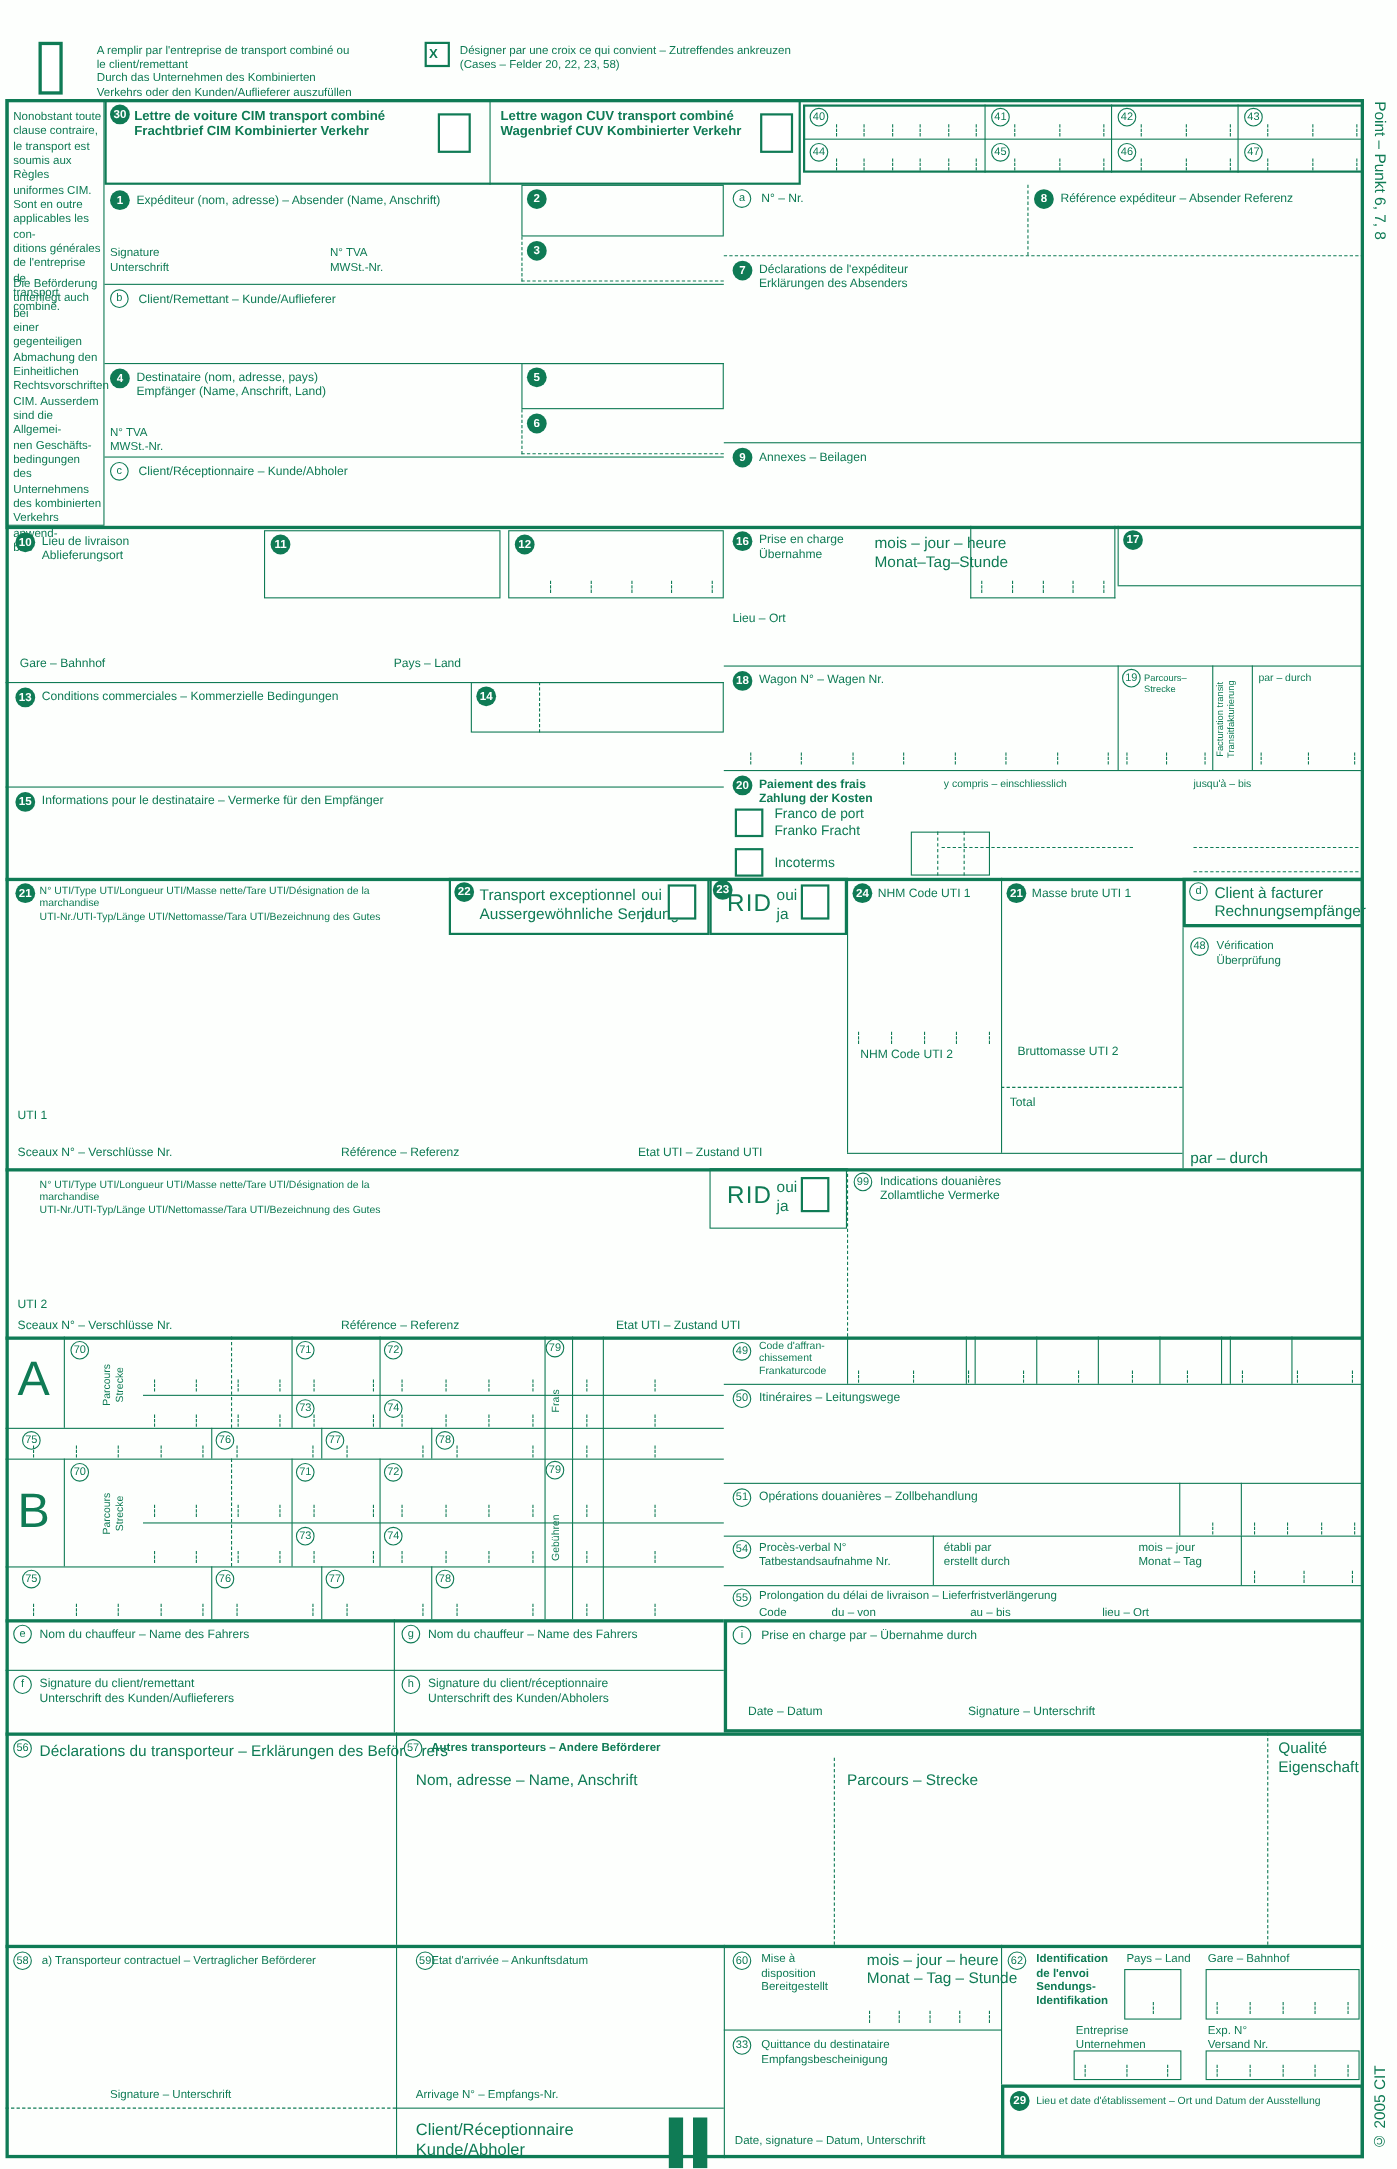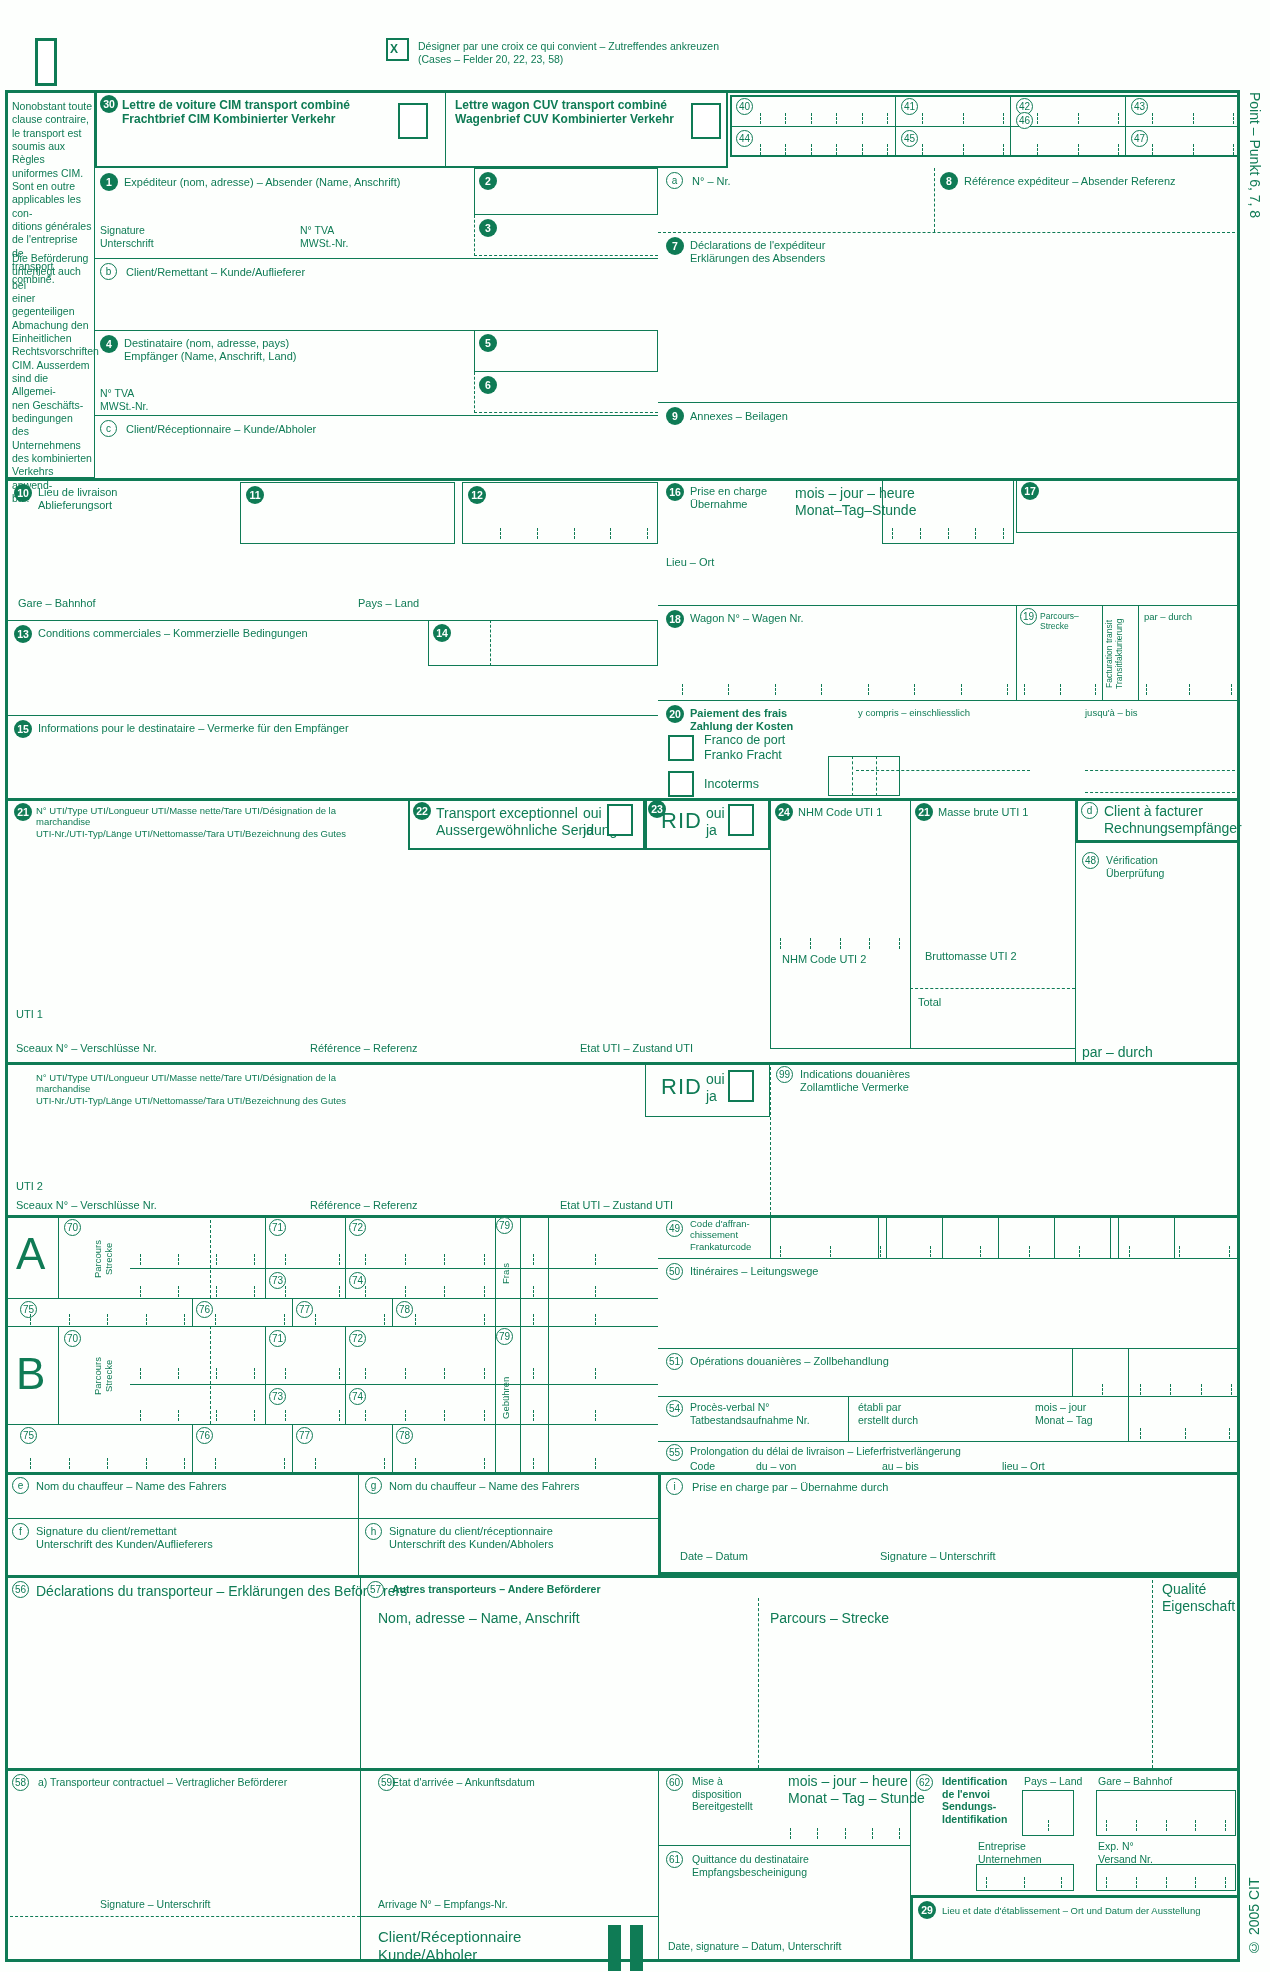--- a/index.html
+++ b/index.html
@@ -30,20 +30,24 @@
 .biglet{font-size:44px;line-height:1}
 .bars{position:absolute;display:flex;gap:9px}
 .bars span{display:block;width:13px;height:46px;background:var(--g)}
 </style>
 </head>
 <body>
 
 <div class="page">
 
   <div class="cb" style="left:35px;top:38px;width:22px;height:48px;border-width:3px"></div>
+  <div class="lbl s105" style="left:88px;top:40px;width:430px">A remplir par l'entreprise de transport combiné ou
+le client/remettant
+Durch das Unternehmen des Kombinierten
+Verkehrs oder den Kunden/Auflieferer auszufüllen</div>
   <div class="cb" style="left:386px;top:38px;width:23px;height:23px"></div>
   <div class="lbl b s12" style="left:390px;top:42px">X</div>
   <div class="lbl s105" style="left:418px;top:40px;width:460px">Désigner par une croix ce qui convient – Zutreffendes ankreuzen
 (Cases – Felder  20, 22, 23, 58)</div>
 
   <div class="abs bt" style="left:5px;top:90px;width:1235px;height:1872px"></div>
   <div class="lbl s10 vtd" style="left:1246px;top:92px;height:200px">Point – Punkt 6, 7, 8</div>
   <div class="lbl s10 vtx" style="left:1246px;top:1875px;height:82px">© 2005 CIT</div>
 
   <div class="bx" style="left:5px;top:90px;width:90px;height:388px"></div>
@@ -86,21 +90,21 @@
   <div class="hl" style="left:730px;top:126px;width:510px"></div>
   <div class="vl" style="left:895px;top:95px;height:62px"></div>
   <div class="vl" style="left:1010px;top:95px;height:62px"></div>
   <div class="vl" style="left:1125px;top:95px;height:62px"></div>
   <div class="obadge" style="left:736px;top:98px">40</div>
   <div class="obadge" style="left:901px;top:98px">41</div>
   <div class="obadge" style="left:1016px;top:98px">42</div>
   <div class="obadge" style="left:1131px;top:98px">43</div>
   <div class="obadge" style="left:736px;top:130px">44</div>
   <div class="obadge" style="left:901px;top:130px">45</div>
-  <div class="obadge" style="left:1016px;top:112px">46</div>
+  <div class="obadge" style="left:1016px;top:130px">46</div>
   <div class="obadge" style="left:1131px;top:130px">47</div>
   <div class="ticks" style="left:760px;top:113px;width:128px">
       <span class="tick"></span>
       <span class="tick"></span>
       <span class="tick"></span>
       <span class="tick"></span>
       <span class="tick"></span>
       <span class="tick"></span>
     </div>
   <div class="ticks" style="left:922px;top:113px;width:82px">
@@ -667,21 +671,21 @@
   <div class="lbl s10" style="left:788px;top:1773px">mois – jour – heure
 Monat – Tag – Stunde</div>
   <div class="ticks" style="left:790px;top:1828px;width:110px">
       <span class="tick"></span>
       <span class="tick"></span>
       <span class="tick"></span>
       <span class="tick"></span>
       <span class="tick"></span>
     </div>
   <div class="hl" style="left:658px;top:1845px;width:252px"></div>
-  <div class="obadge" style="left:666px;top:1851px">61</div>
+  <div class="obadge" style="left:666px;top:1851px">33</div>
   <div class="lbl s105" style="left:692px;top:1853px">Quittance du destinataire
 Empfangsbescheinigung</div>
   <div class="lbl s105" style="left:668px;top:1940px">Date, signature – Datum, Unterschrift</div>
   <div class="obadge" style="left:916px;top:1774px">62</div>
   <div class="lbl b s105" style="left:942px;top:1775px">Identification
 de l'envoi
 Sendungs-
 Identifikation</div>
   <div class="lbl s105" style="left:1024px;top:1775px">Pays – Land</div>
   <div class="bx" style="left:1022px;top:1790px;width:52px;height:46px"></div>

